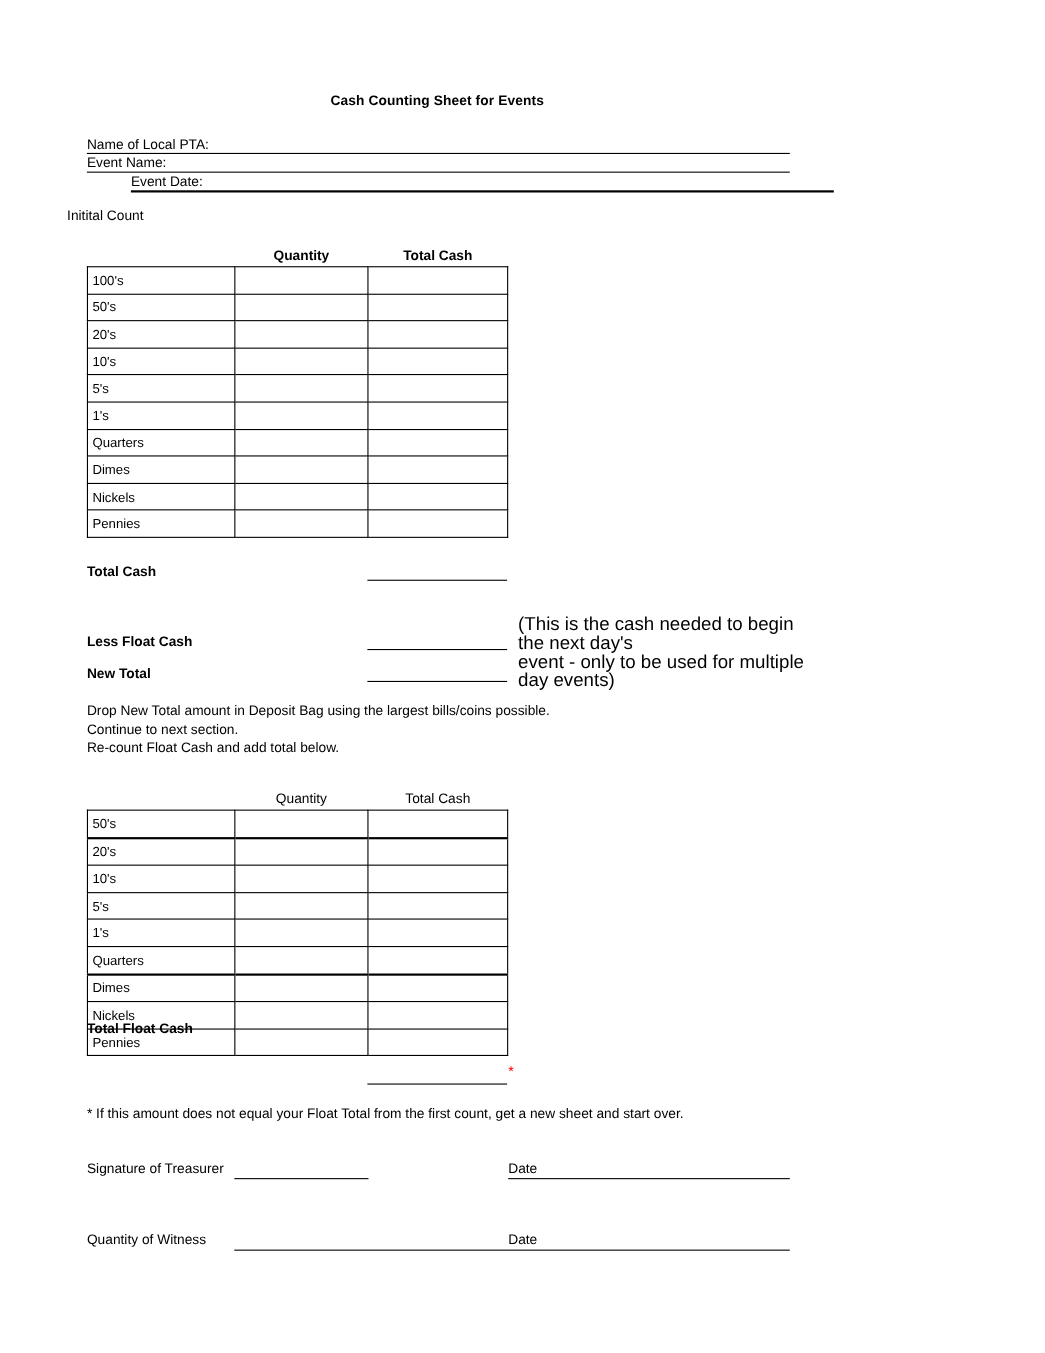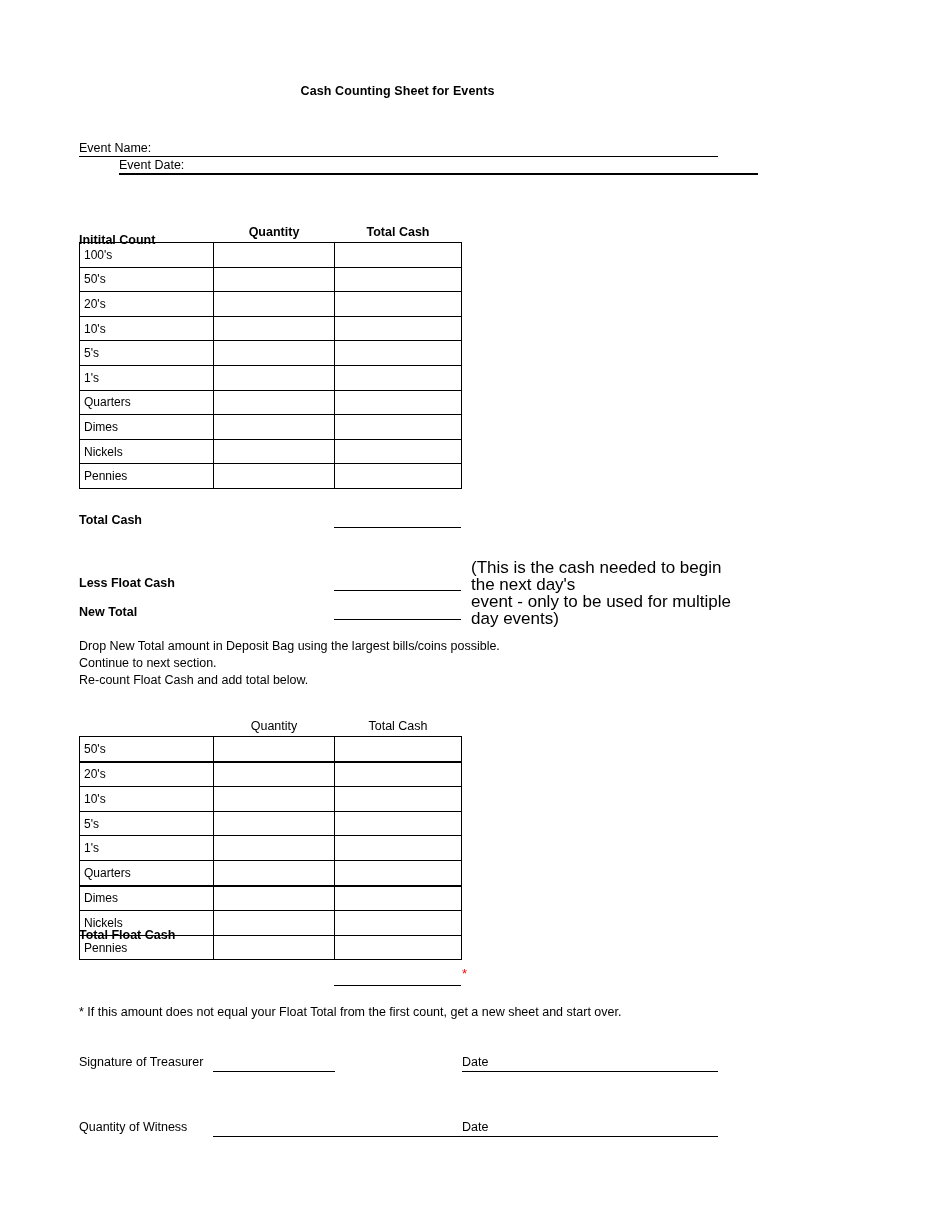--- a/index.html
+++ b/index.html
@@ -49,25 +49,24 @@
     line-height: 14px;
     white-space: nowrap;
   }
   #field-pta   { top: 122px; }
   #field-name  { top: 139px; }
   #field-date  { top: 156px; margin-left: 40px; }
 
   
   .section-head {
     position: absolute;
-    left: 79px;
-    font-size: 12.5px;
-    font-weight: bold;
-    white-space: nowrap;
-    margin-top: 44px;
+    left: 61px;
+    font-size: 12.5px;
+    font-weight: normal;
+    white-space: nowrap;
   }
   #initial-count-head { top: 189px; }
 
   
   .count-table {
     position: absolute;
     border-collapse: collapse;
     table-layout: fixed;
   }
   .count-table col.c-label { width: 134px; }
@@ -195,20 +194,23 @@
   #sig-witness-rule    { left: 213px; top: 1136px; width: 505px; }
   #date-witness-label  { left: 462px; top: 1120px; }
 </style>
 </head>
 <body>
 
 <div id="page">
 
   <div class="doc-title">Cash Counting Sheet for Events</div>
 
+  <div class="field-row" id="field-pta">
+    <span class="fl">Name of Local PTA:</span>
+  </div>
   <div class="field-row" id="field-name">
     <span class="fl">Event Name:</span>
   </div>
   <div class="field-row thick" id="field-date">
     <span class="fl">Event Date:</span>
   </div>
 
   <div class="section-head" id="initial-count-head">Initital Count</div>
 
   <table class="count-table" id="table-initial">

